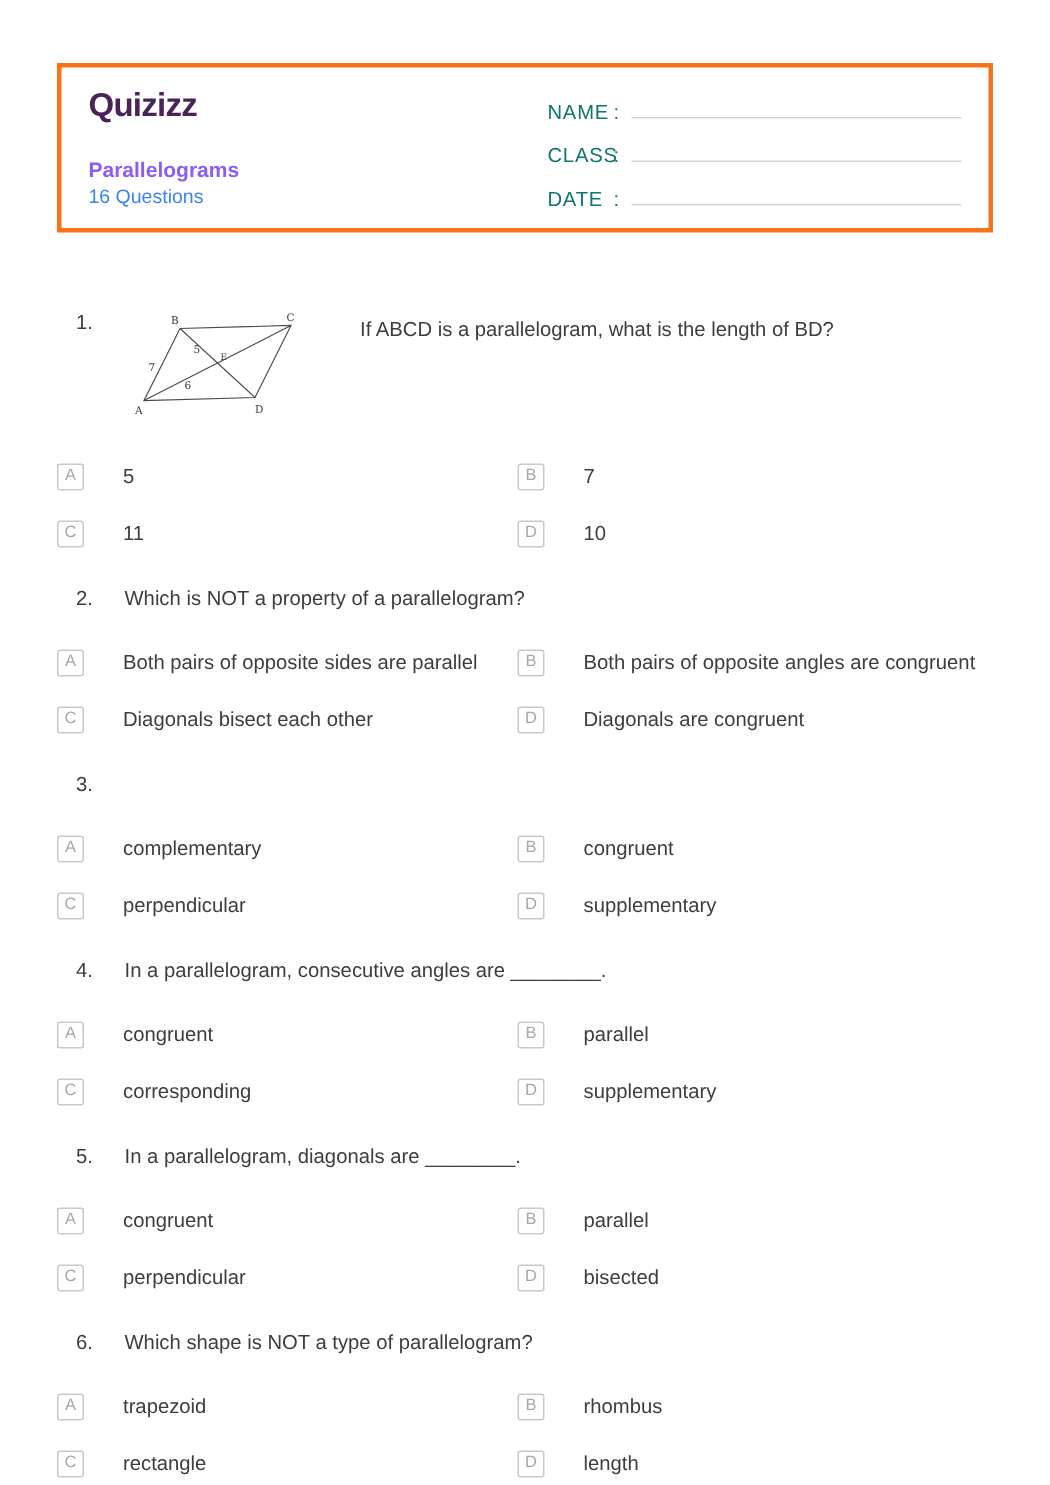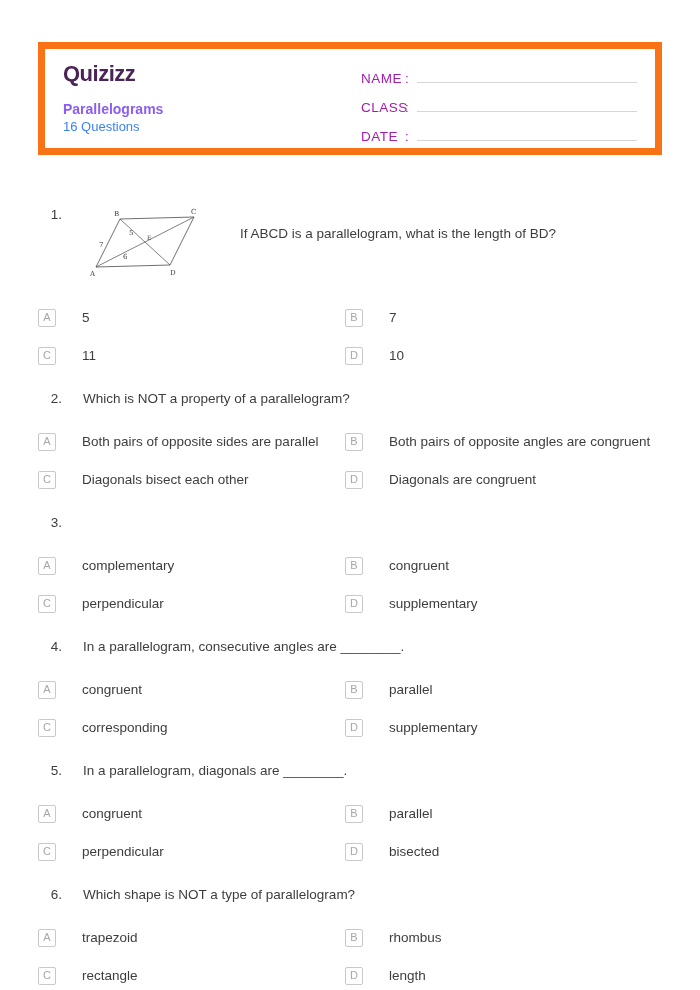--- a/index.html
+++ b/index.html
@@ -11,21 +11,21 @@
     background: #ffffff;
     overflow: hidden;
     font-family: "Liberation Sans", "DejaVu Sans", sans-serif;
     color: #3d3d3d;
   }
 
   
   .header-box {
     margin: 42px 38px 0 38px;
     height: 113px;
-    border: 7px solid #f97316;
+    border: 3px solid #f97316;
     display: flex;
     justify-content: space-between;
     padding: 13px 18px 12px 18px;
   }
   .header-left {
     display: flex;
     flex-direction: column;
     justify-content: space-between;
   }
   .logo {
@@ -47,41 +47,41 @@
   }
   .header-right {
     width: 276px;
     padding-top: 5px;
   }
   .field-row {
     display: flex;
     align-items: baseline;
     height: 29px;
     font-size: 13.5px;
-    color: #a21caf;
+    color: #0f766e;
     letter-spacing: 0.5px;
   }
   .field-label { width: 44px; flex-shrink: 0; }
   .field-colon { flex-shrink: 0; }
   .field-line {
     flex: 1;
     margin-left: 8px;
     border-bottom: 1px solid #d6d6d6;
     height: 16px;
   }
 
   
   .questions { margin: 50px 38px 0 38px; font-size: 13.5px; line-height: 19px; }
   .question { }
   .question + .question { margin-top: 24px; }
   .q-head { display: flex; align-items: flex-start; }
   .q-num { width: 24px; text-align: right; flex-shrink: 0; }
   .q-text { margin-left: 21px; }
   .q-head.with-figure .figure { margin-left: 26px; width: 117px; height: 78px; flex-shrink: 0; }
-  .q-head.with-figure .q-text { margin-left: 35px; margin-top: 19px; }
+  .q-head.with-figure .q-text { margin-left: 35px; margin-top: 5px; }
 
   .opts {
     margin-top: 24px;
     display: grid;
     grid-template-columns: 307px 1fr;
     row-gap: 19px;
     align-items: center;
   }
   .opts.first { margin-top: 25px; }
   .opt { display: flex; align-items: center; }

